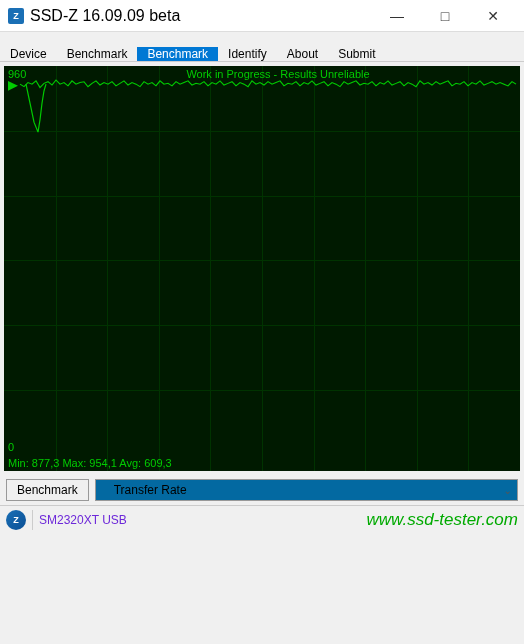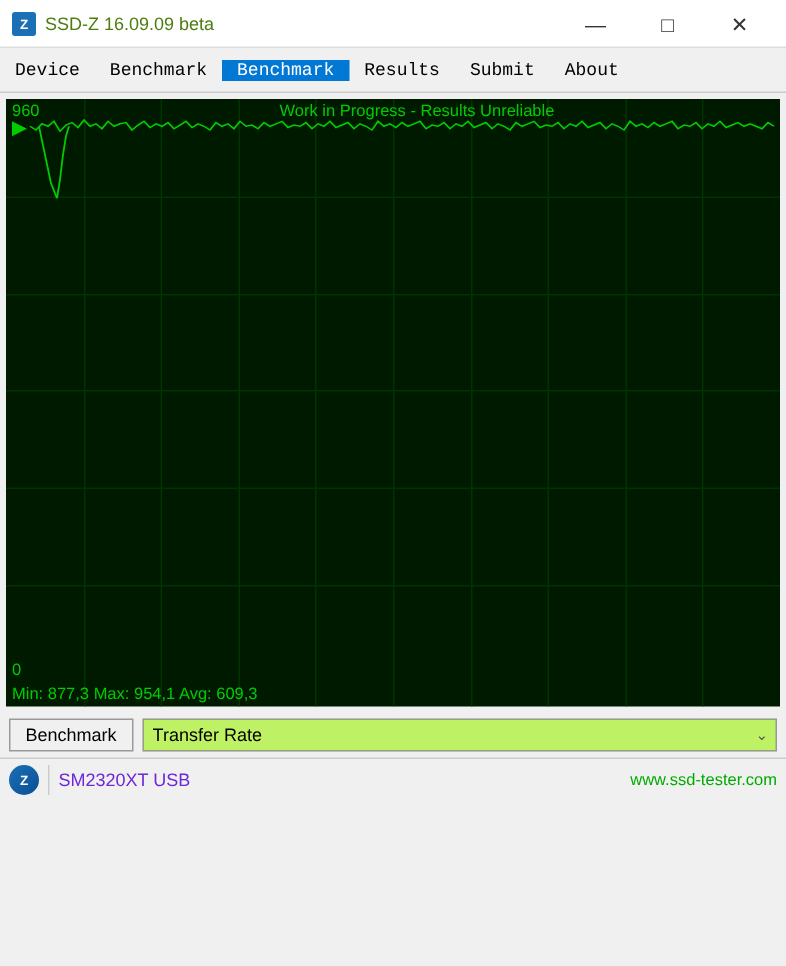--- a/index.html
+++ b/index.html
@@ -34,22 +34,22 @@
       background: #1a6fb5;
       border-radius: 2px;
       display: flex;
       align-items: center;
       justify-content: center;
       color: #fff;
       font-size: 9px;
       font-weight: bold;
     }
     .title-bar-text {
-      font-size: 12px;
-      color: #4d7c0f;
+      font-size: 16px;
+      color: #000000;
     }
     .title-bar-controls {
       display: flex;
       gap: 2px;
     }
     .title-btn {
       width: 46px;
       height: 32px;
       border: none;
       background: transparent;
@@ -59,23 +59,22 @@
       justify-content: center;
       font-size: 14px;
       color: #333;
     }
 
     
     .menu-bar {
       background: #f0f0f0;
       height: 30px;
       display: flex;
-      align-items: center;
+      align-items: flex-end;
       border-bottom: 1px solid #ccc;
-      font-family: Liberation Mono, monospace;
     }
     .menu-item {
       padding: 0 10px;
       display: flex;
       align-items: center;
       cursor: pointer;
       font-size: 12px;
       color: #000;
       white-space: nowrap;
     }
@@ -159,23 +158,23 @@
       cursor: pointer;
       min-width: 70px;
       text-align: center;
     }
     .dropdown-container {
       flex: 1;
       position: relative;
     }
     .dropdown-select {
       width: 100%;
-      background: #bef264;
+      background: #0369a1;
       border: 1px solid #999;
-      padding: 3px 24px 3px 6px;
+      padding: 3px 24px 3px 18px;
       font-size: 12px;
       cursor: pointer;
       appearance: none;
       -webkit-appearance: none;
     }
     .dropdown-arrow {
       position: absolute;
       right: 6px;
       top: 50%;
       transform: translateY(-50%);
@@ -211,21 +210,22 @@
       height: 20px;
       background: #ccc;
     }
     .status-text {
       font-size: 12px;
       color: #6d28d9;
     }
     .status-website {
       margin-left: auto;
       color: #00aa00;
-      font-size: 11px;
+      font-size: 17px;
+      font-style: italic;
     }
   </style>
 </head>
 <body>
 
 <div class="title-bar">
   <div class="title-bar-left">
     <div class="title-bar-icon">
       <span>Z</span>
     </div>
@@ -235,23 +235,23 @@
     <button class="title-btn">—</button>
     <button class="title-btn">□</button>
     <button class="title-btn close">✕</button>
   </div>
 </div>
 
 <div class="menu-bar">
   <div class="menu-item">Device</div>
   <div class="menu-item">Benchmark</div>
   <div class="menu-item active">Benchmark</div>
-  <div class="menu-item">Results</div>
+  <div class="menu-item">Identify</div>
+  <div class="menu-item">About</div>
   <div class="menu-item">Submit</div>
-  <div class="menu-item">About</div>
 </div>
 
 <div class="chart-container">
 
   <div class="grid-line-h" style="top: 16%;"></div>
   <div class="grid-line-h" style="top: 32%;"></div>
   <div class="grid-line-h" style="top: 48%;"></div>
   <div class="grid-line-h" style="top: 64%;"></div>
   <div class="grid-line-h" style="top: 80%;"></div>
 

